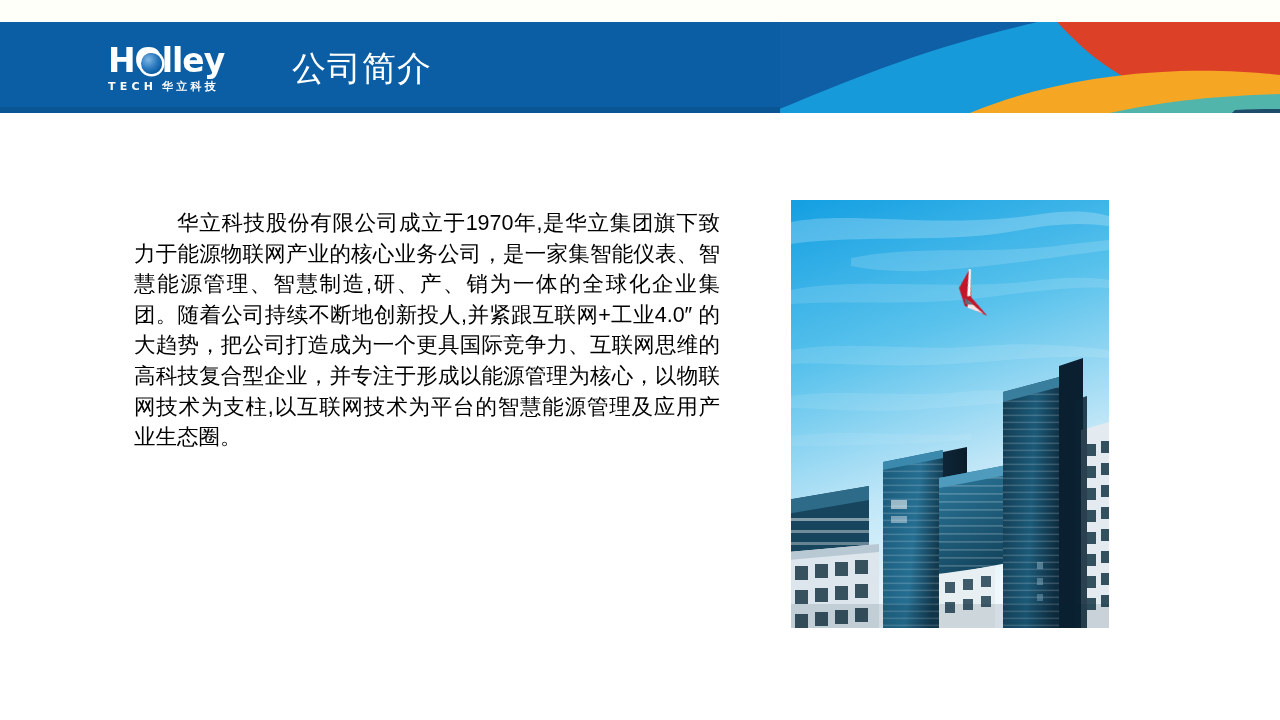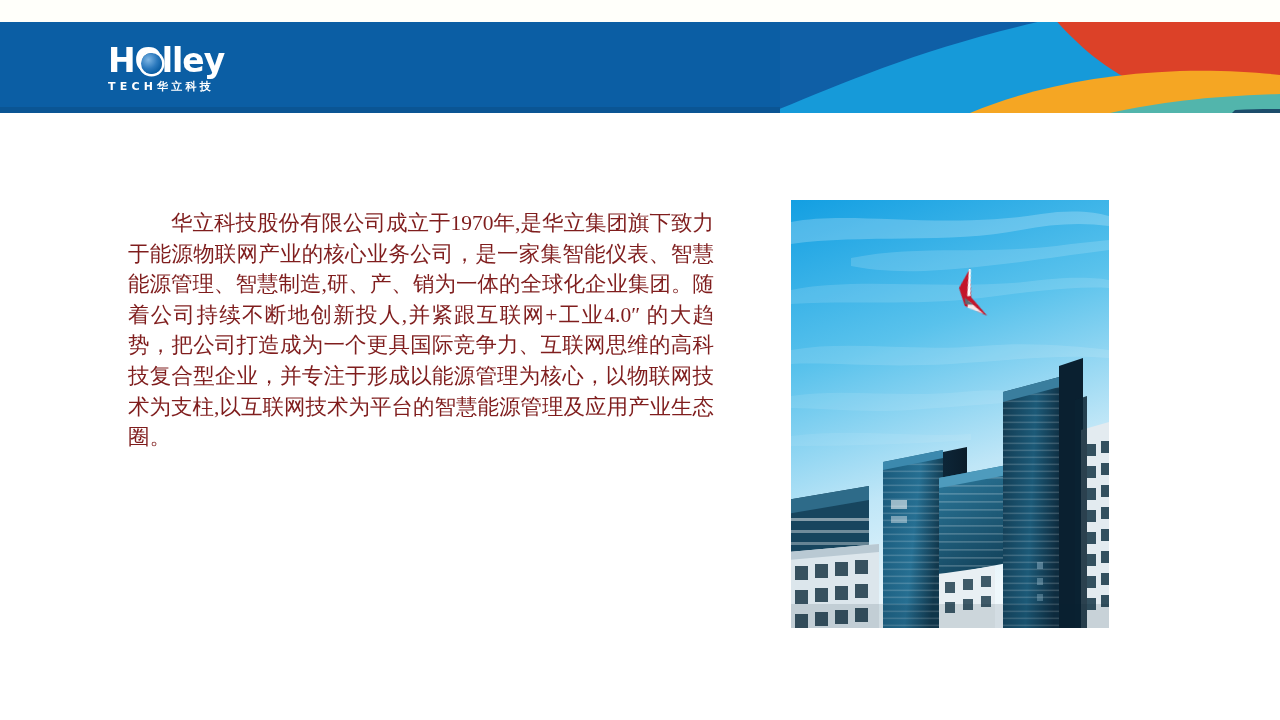--- a/index.html
+++ b/index.html
@@ -82,20 +82,21 @@
     border-radius: 50%;
     background: radial-gradient(circle at 35% 32%, #7fb6e4 0%, #2b79bd 45%, #0B5EA4 72%, #0B5EA4 100%);
     box-shadow: 0 0 0 2.5px #ffffff;
   }
   .logo-sub {
     position: absolute;
     left: 0; top: 31px;
     width: 156px;
     display: flex;
     align-items: center;
+    gap: 5px;
   }
   .logo-sub-en {
     font-family: "DejaVu Sans", sans-serif;
     font-size: 11px;
     font-weight: 700;
     letter-spacing: 4.2px;
     color: #ffffff;
     white-space: nowrap;
   }
   .logo-sub-cn {
@@ -116,26 +117,26 @@
     font-weight: 400;
     color: #ffffff;
     letter-spacing: 1px;
     line-height: 44px;
     white-space: nowrap;
   }
 
   
   .body-text {
     position: absolute;
-    left: 128px; top: 208px;
+    left: 134px; top: 208px;
     width: 586px;
-    font-family: Liberation Serif, serif;
+    font-family: Liberation Sans, sans-serif;
     font-size: 21.5px;
     line-height: 30.6px;
-    color: #7f1d1d;
+    color: #000000;
     text-align: justify;
     text-justify: inter-ideograph;
     text-indent: 2em;
     letter-spacing: 0px;
     word-break: break-all;
   }
 
   
   .photo {
     position: absolute;
@@ -178,20 +179,21 @@
     <div class="logo-mark">
       <span class="logo-word">HOlley</span>
       <span class="logo-o-ring"></span>
     </div>
     <div class="logo-sub">
       <span class="logo-sub-en">TECH</span>
       <span class="logo-sub-cn">华立科技</span>
     </div>
   </div>
 
+  <div class="header-title">公司简介</div>
 
   <div class="body-text">华立科技股份有限公司成立于1970年,是华立集团旗下致力于能源物联网产业的核心业务公司，是一家集智能仪表、智慧能源管理、智慧制造,研、产、销为一体的全球化企业集团。随着公司持续不断地创新投人,并紧跟互联网+工业4.0″ 的大趋势，把公司打造成为一个更具国际竞争力、互联网思维的高科技复合型企业，并专注于形成以能源管理为核心，以物联网技术为支柱,以互联网技术为平台的智慧能源管理及应用产业生态圈。</div>
 
   <div class="photo">
     <svg width="318" height="428" viewBox="0 0 318 428" xmlns="http://www.w3.org/2000/svg">
       <defs>
         <linearGradient id="sky" x1="0" y1="0" x2="0.25" y2="1">
           <stop offset="0%" stop-color="#139FE2"></stop>
           <stop offset="38%" stop-color="#59C2EC"></stop>
           <stop offset="72%" stop-color="#BFE6F7"></stop>

